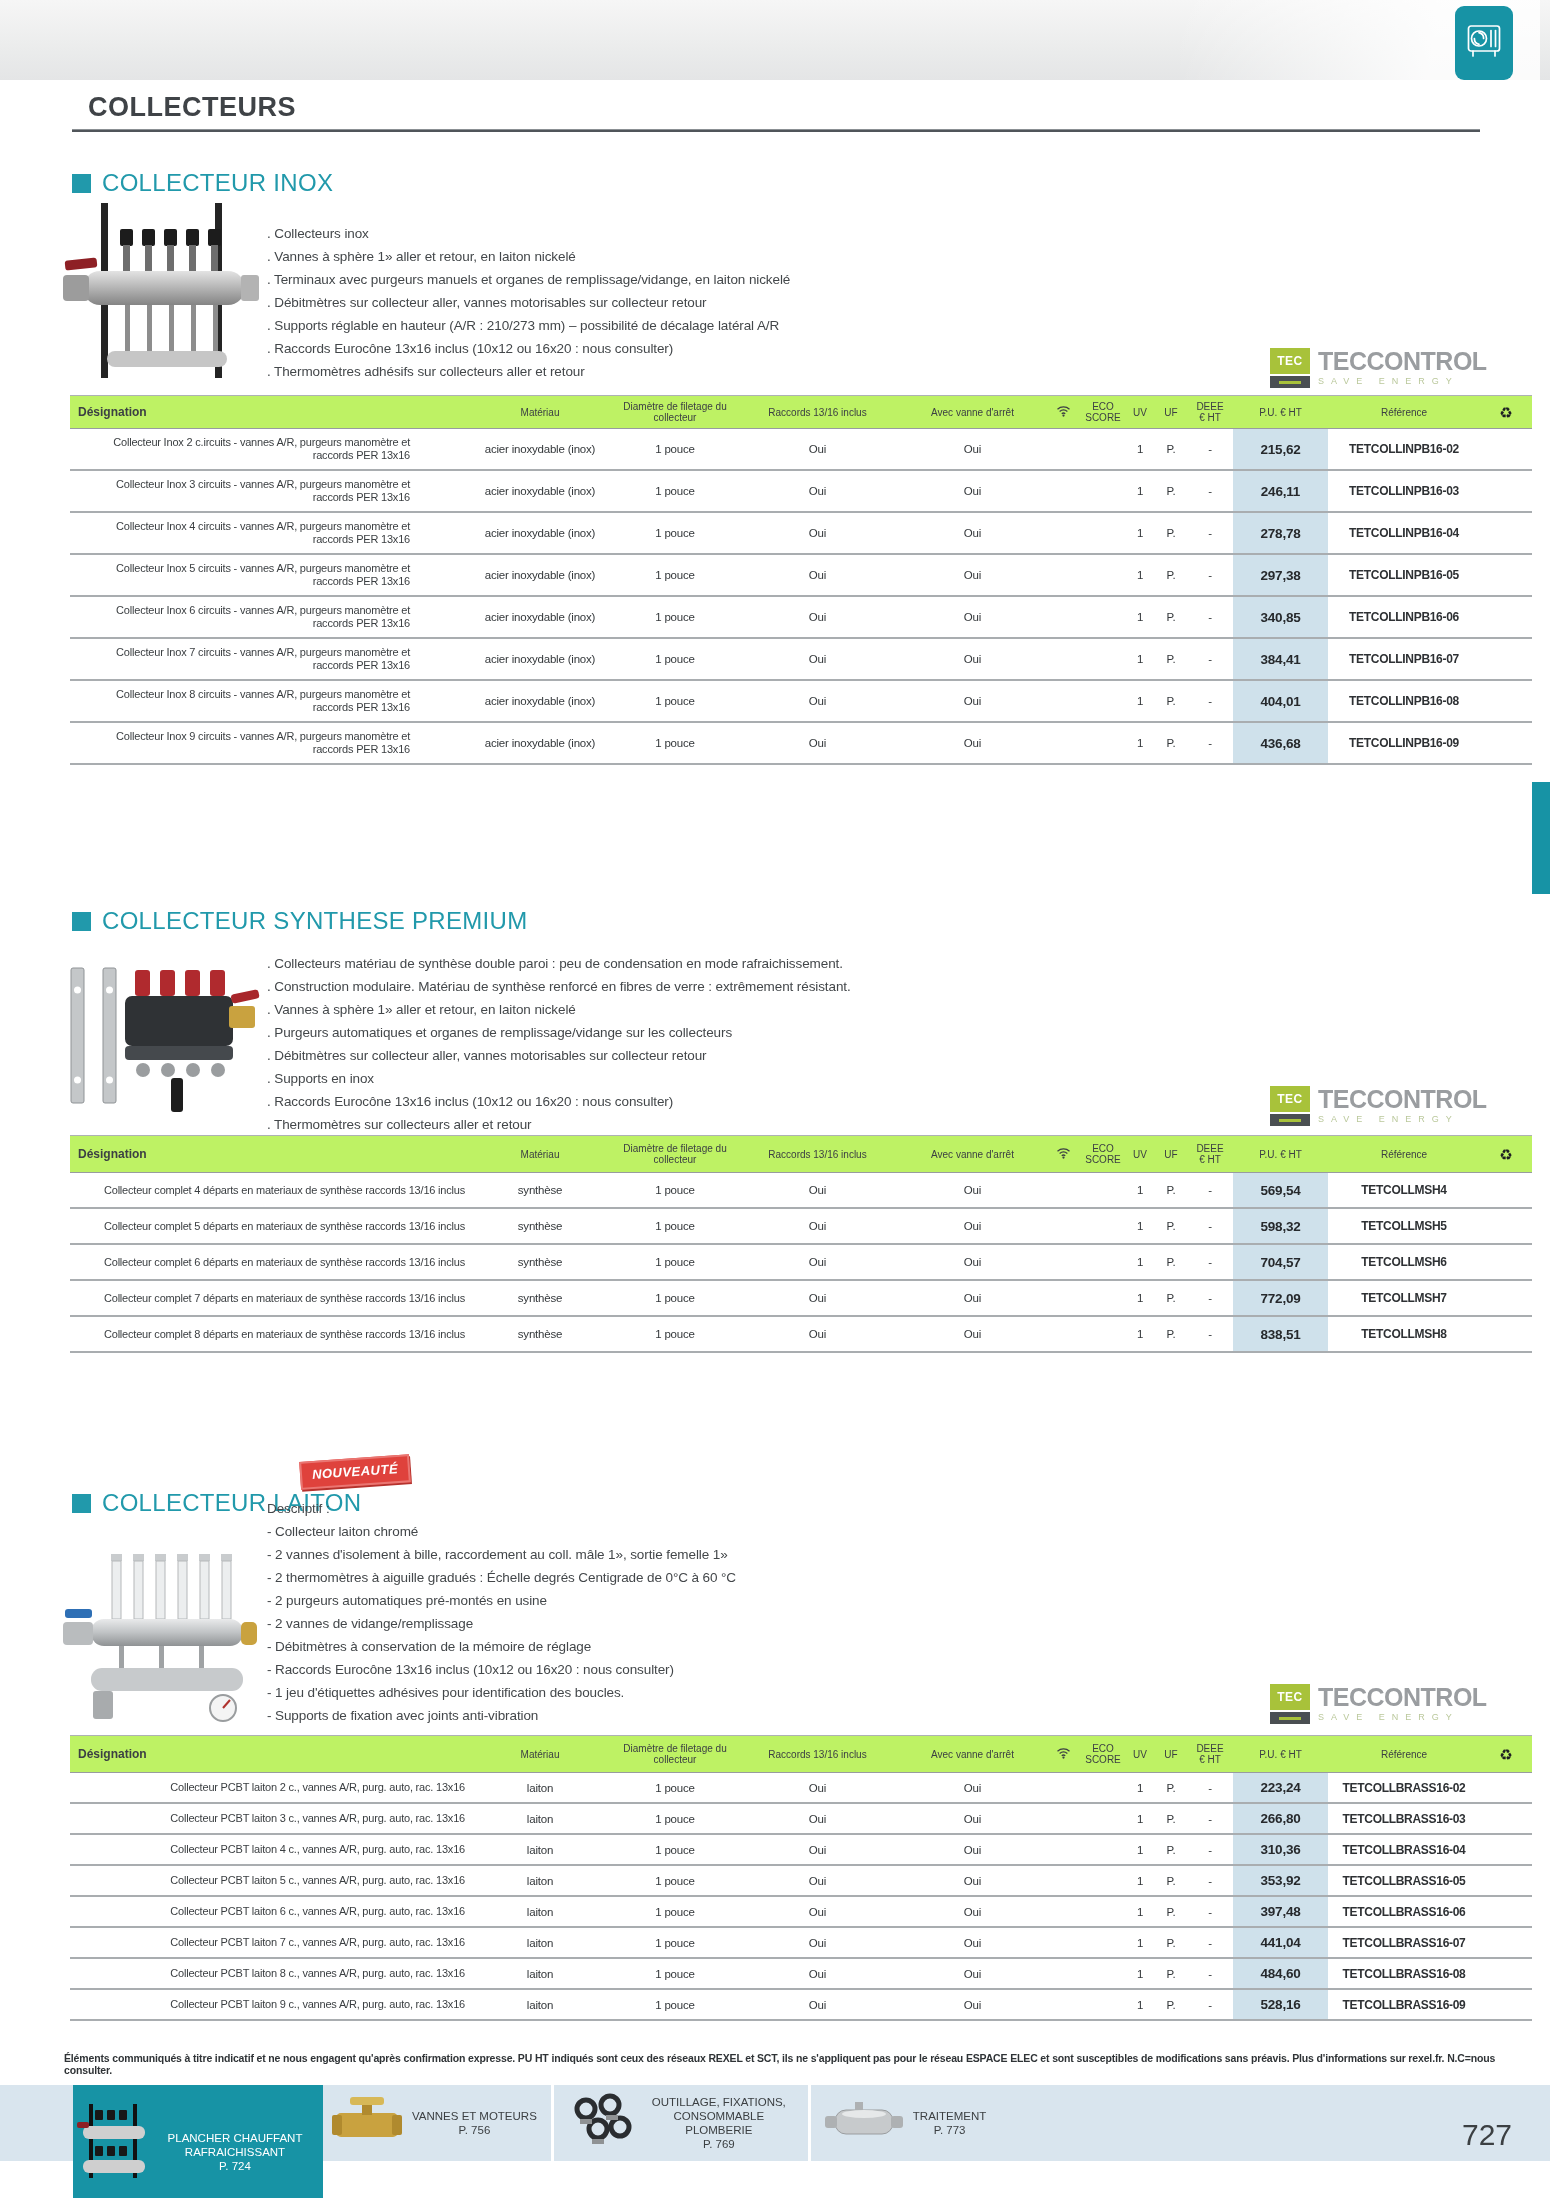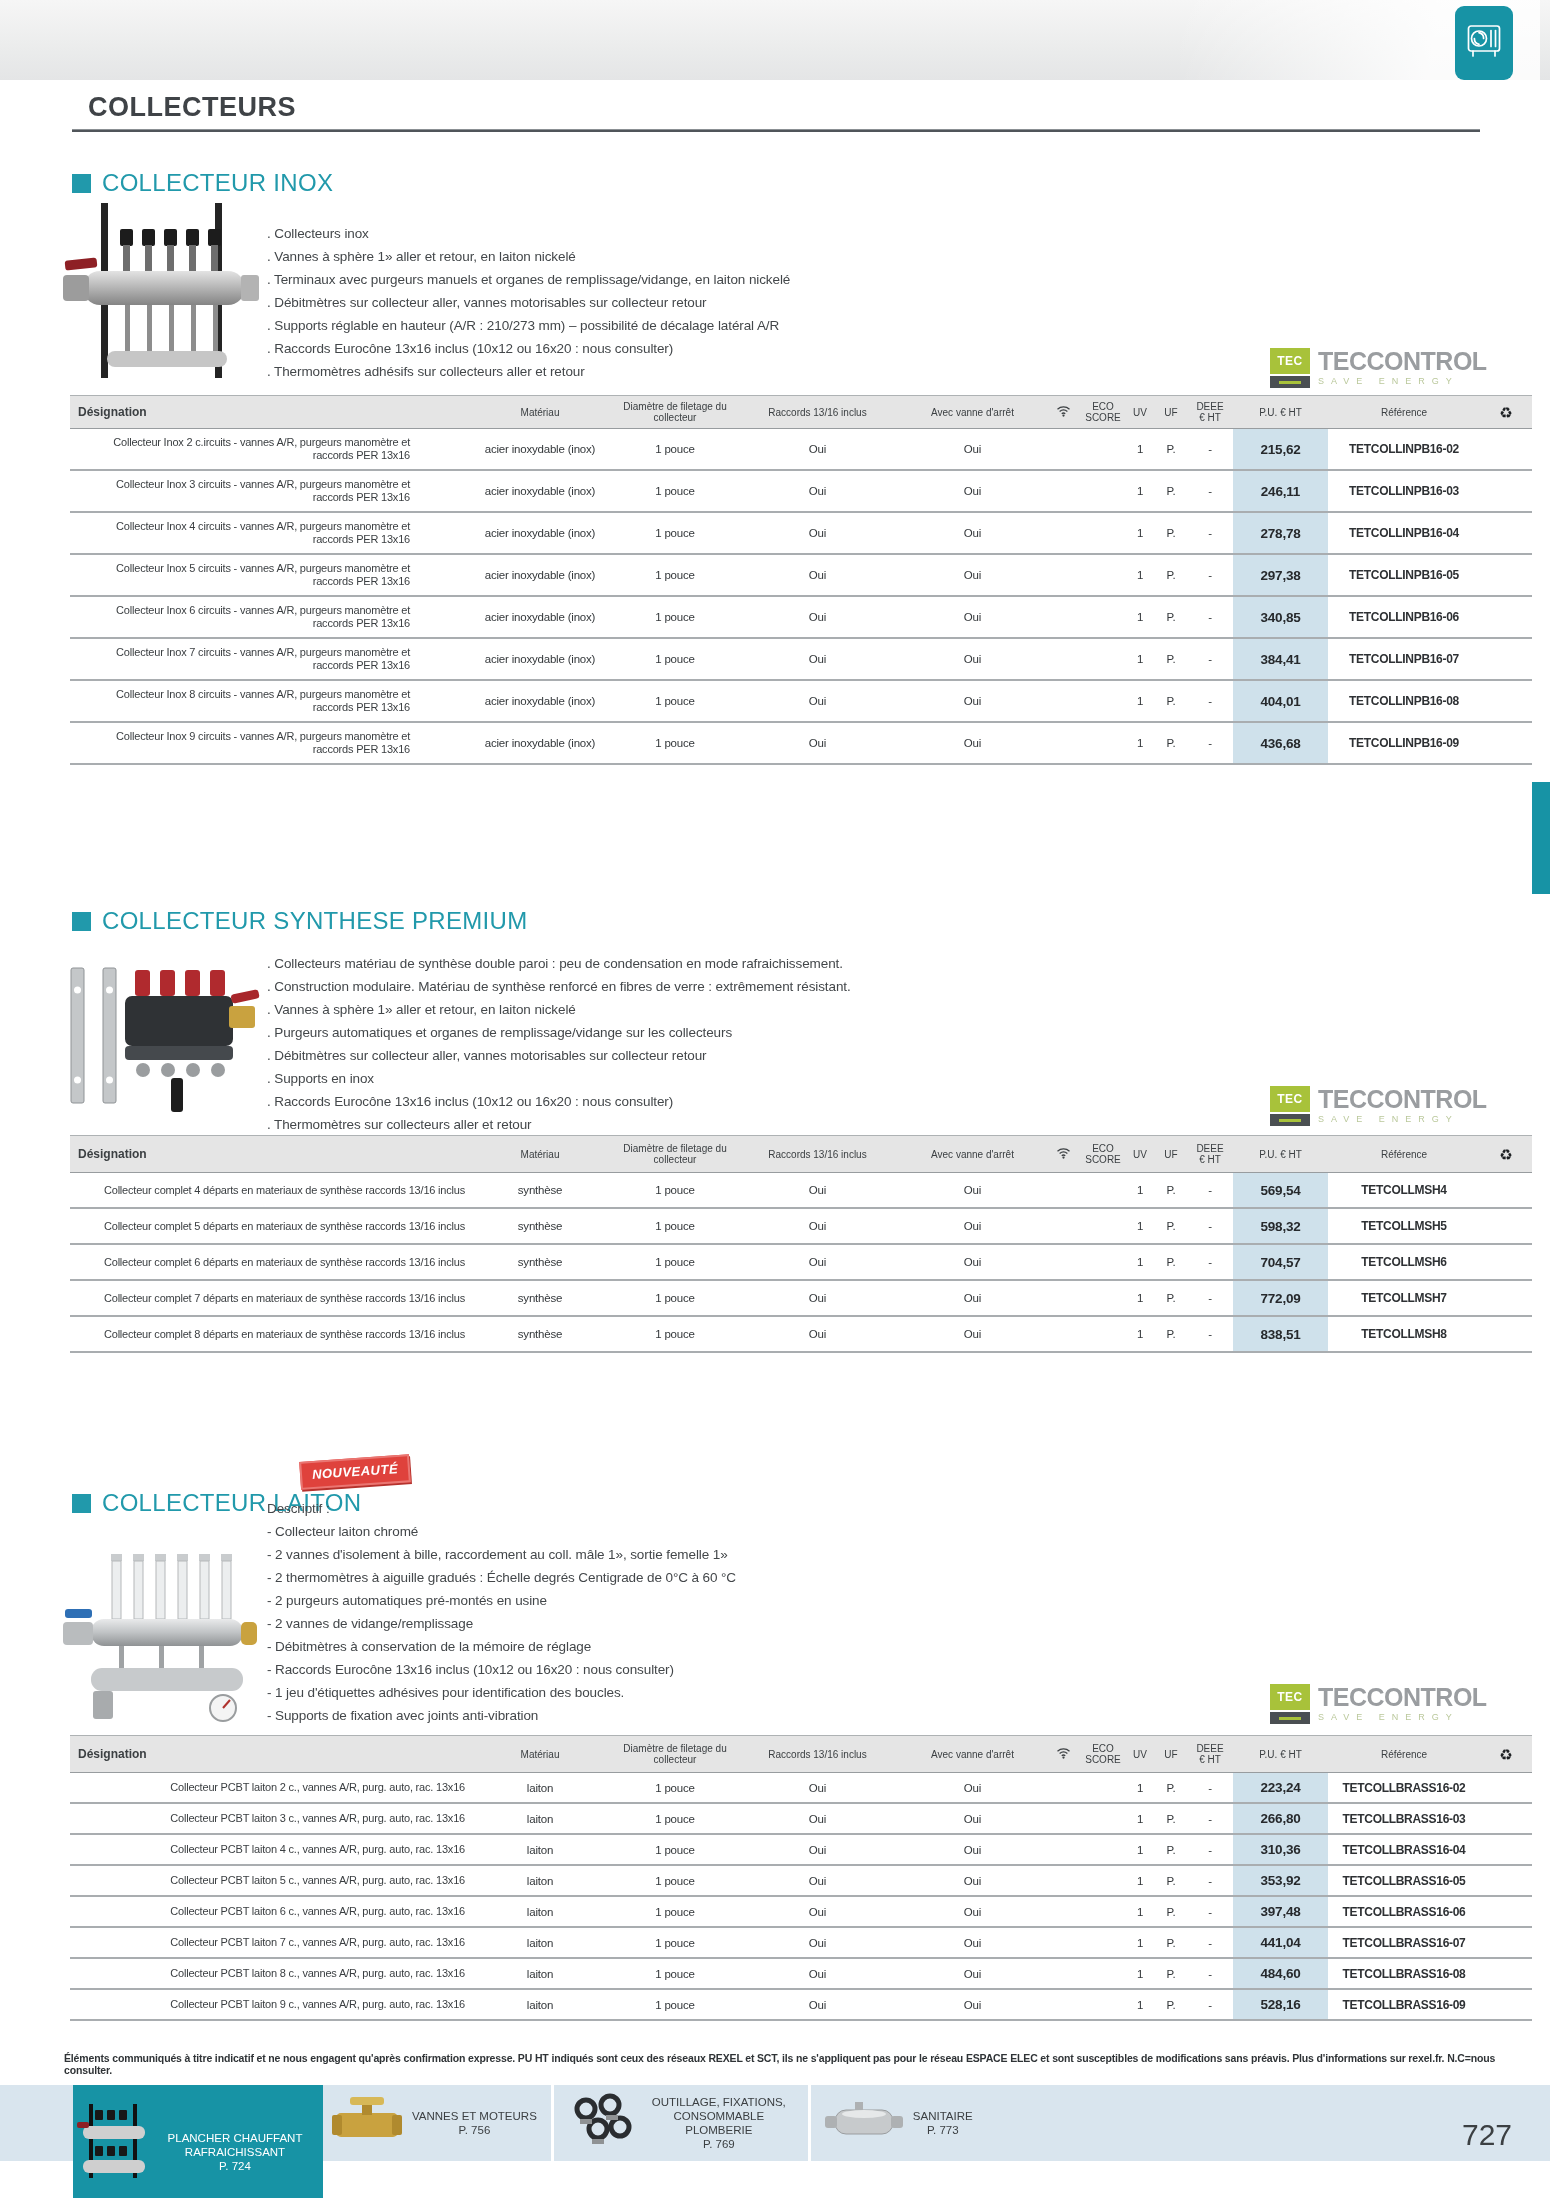--- a/index.html
+++ b/index.html
@@ -50,21 +50,21 @@
     display:flex;align-items:center;justify-content:center;}
   .teclogo-square .sq-bot i{display:block;width:22px;height:3px;background:#a8c23a;}
   .teclogo-text{display:flex;flex-direction:column;}
   .teclogo-name{font-size:25px;font-weight:bold;color:#9a9da0;letter-spacing:-.5px;line-height:26px;}
   .teclogo-tag{font-size:9px;color:#bac89b;letter-spacing:7px;margin-top:2px;}
 
   
   .ptable{position:absolute;left:70px;width:1462px;}
   .trow{display:grid;grid-template-columns:395px 150px 120px 165px 145px 36px 44px 30px 32px 46px 95px 152px 52px;
     align-items:center;}
-  .thead{background:#e5e5e5;border-top:1px solid #aeb2b4;border-bottom:1px solid #989c9f;
+  .thead{background:#bef264;border-top:1px solid #aeb2b4;border-bottom:1px solid #989c9f;
     font-size:10px;line-height:11px;color:#3c4043;}
   .thead .hc{text-align:center;padding:2px 2px;}
   .thead .hc.first{text-align:left;font-size:12px;font-weight:bold;padding-left:8px;}
   .h34{height:34px}.h38{height:38px}
   .rowsbox .trow{background:#fff;border-bottom:2px solid #a9adb0;}
   .r42 .trow{height:42px}.r36 .trow{height:36px}.r31 .trow{height:31px}
   .cell{font-size:11.5px;text-align:center;letter-spacing:-.2px;color:#34383b;}
   .cell-designation{text-align:right;padding-left:8px;font-size:11px;line-height:13px;color:#3a3e41;}
   .t1 .cell-designation{max-width:340px;}
   .cell-pu{background:var(--price-highlight);font-size:13.5px;font-weight:bold;height:100%;
@@ -828,21 +828,21 @@
       <span>
         <svg width="78" height="42" viewBox="0 0 78 42">
           <rect x="10" y="10" width="58" height="24" rx="11" fill="#c7cacc" stroke="#9a9d9f"></rect>
           <rect x="0" y="16" width="12" height="12" rx="3" fill="#aeb1b3"></rect>
           <rect x="66" y="16" width="12" height="12" rx="3" fill="#aeb1b3"></rect>
           <rect x="30" y="2" width="8" height="10" fill="#aeb1b3"></rect>
           <ellipse cx="39" cy="14" rx="22" ry="4" fill="#e6e8e9"></ellipse>
         </svg>
       </span>
       <span class="flabel">
-        <span>SANITAIRE</span><br>
+        <span>TRAITEMENT</span><br>
         <span>P. 773</span>
       </span>
     </div>
   </div>
 
   <div class="page-num">727</div>
 
 </div>
 
 </body></html>

